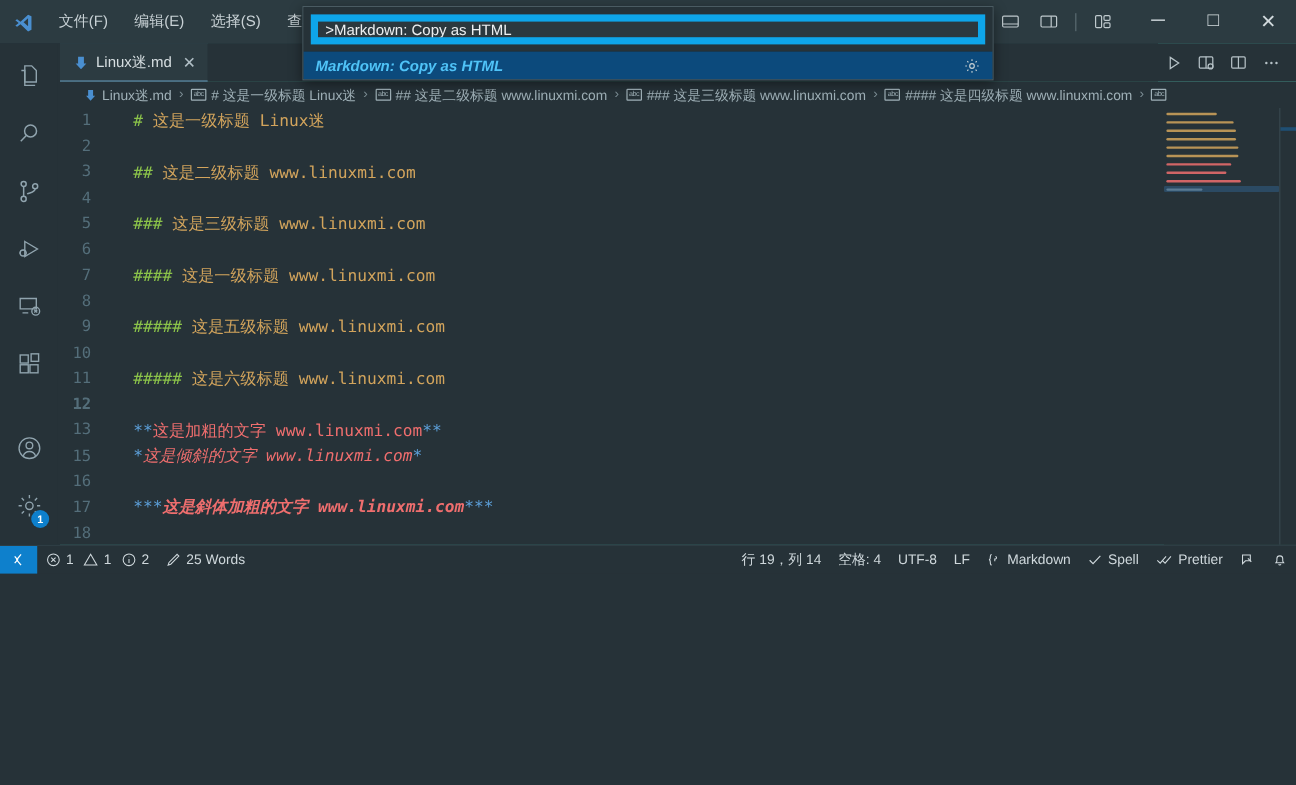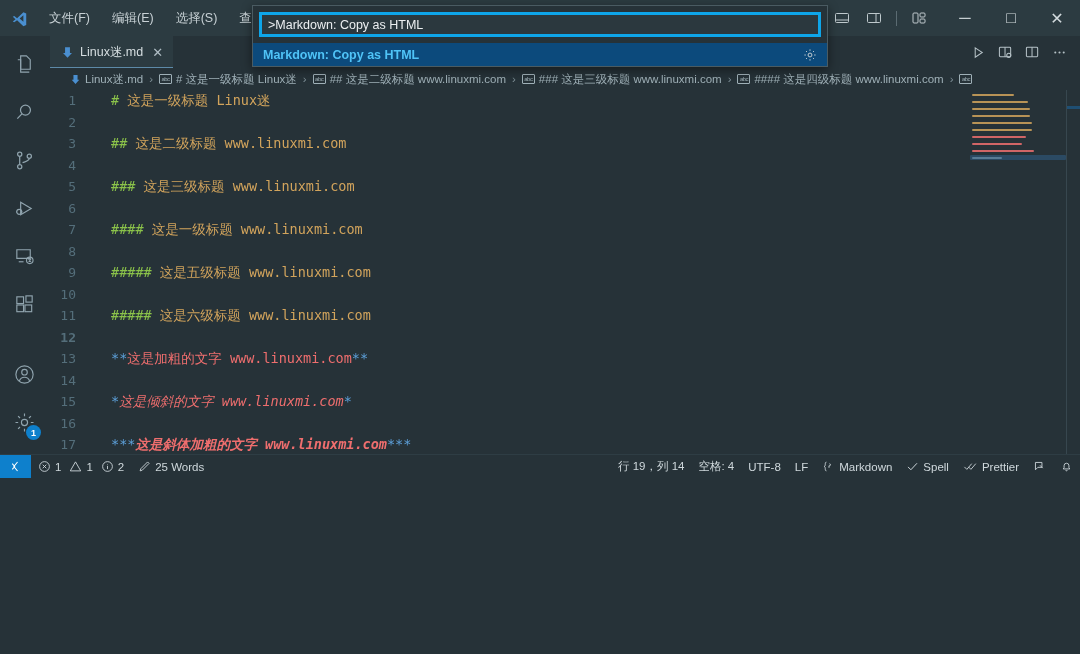--- a/index.html
+++ b/index.html
@@ -38,30 +38,30 @@
   }
 
   
   .quick-input {
     position: absolute; left: 252px; top: 5px; width: 576px;
     background: #1e2a30; border: 1px solid #4a5b62;
     box-shadow: 0 3px 10px rgba(0,0,0,.45); z-index: 50;
   }
   .qi-box { padding: 6px 6px 6px 6px; background: #263238; }
   .qi-input {
-    width: 100%; height: 25px; background: #2b383e; border: 3px solid #0ea5e9;
+    width: 100%; height: 25px; background: #2b383e; border: 6px solid #0ea5e9;
     color: #eceff1; font-size: 12.5px; padding: 0 6px; outline: none;
     font-family: "Liberation Sans", sans-serif;
   }
   .qi-list { background: #263238; }
   .qi-row {
     height: 23px; display: flex; align-items: center; padding: 0 10px;
     background: #0c4a7c; color: #4fc3f7; font-size: 12.5px; font-weight: bold; cursor: default;
   }
-  .qi-row .qi-label { flex: 1; }
+  .qi-row .qi-label { flex: 1; font-style: italic; }
   .qi-gear { color: #c6d0d4; display: flex; align-items: center; }
 
   
   .body { flex: 1; display: flex; min-height: 0; }
 
   
   .activitybar {
     width: 48px; background: #263238; display: flex; flex-direction: column;
     align-items: center; flex: 0 0 48px;
   }
@@ -416,21 +416,20 @@
             <div class="line"><span class="ln" style="position: relative;">4</span><span class="lcontent" style="position: relative;"></span></div>
             <div class="line"><span class="ln" style="position: relative;">5</span><span class="lcontent" style="position: relative;"><span class="hash">###</span><span class="htext"> 这是三级标题 www.linuxmi.com</span></span></div>
             <div class="line"><span class="ln" style="position: relative;">6</span><span class="lcontent" style="position: relative;"></span></div>
             <div class="line"><span class="ln" style="position: relative;">7</span><span class="lcontent" style="position: relative;"><span class="hash">####</span><span class="htext"> 这是一级标题 www.linuxmi.com</span></span></div>
             <div class="line"><span class="ln" style="position: relative;">8</span><span class="lcontent" style="position: relative;"></span></div>
             <div class="line"><span class="ln" style="position: relative;">9</span><span class="lcontent" style="position: relative;"><span class="hash">#####</span><span class="htext"> 这是五级标题 www.linuxmi.com</span></span></div>
             <div class="line"><span class="ln" style="position: relative;">10</span><span class="lcontent" style="position: relative;"></span></div>
             <div class="line"><span class="ln" style="position: relative;">11</span><span class="lcontent" style="position: relative;"><span class="hash">#####</span><span class="htext"> 这是六级标题 www.linuxmi.com</span></span></div>
             <div class="line"><span class="ln" style="position: relative; font-weight: bold;">12</span><span class="lcontent" style="position: relative;"></span></div>
             <div class="line"><span class="ln" style="position: relative;">13</span><span class="lcontent" style="position: relative;"><span class="star">**</span><span class="boldtx">这是加粗的文字 www.linuxmi.com</span><span class="star">**</span></span></div>
-            <div class="line"><span class="ln" style="position: relative;">14</span><span class="lcontent" style="position: relative;"></span></div>
             <div class="line"><span class="ln" style="position: relative;">15</span><span class="lcontent" style="position: relative;"><span class="star">*</span><span class="italtx">这是倾斜的文字 www.linuxmi.com</span><span class="star">*</span></span></div>
             <div class="line"><span class="ln" style="position: relative;">16</span><span class="lcontent" style="position: relative;"></span></div>
             <div class="line"><span class="ln" style="position: relative;">17</span><span class="lcontent" style="position: relative;"><span class="star">***</span><span class="bolditaltx">这是斜体加粗的文字 www.linuxmi.com</span><span class="star">***</span></span></div>
             <div class="line"><span class="ln" style="position: relative;">18</span><span class="lcontent" style="position: relative;"></span></div>
             <div class="line"><div class="cur-line-bg" style="top: 0px;"></div><span class="ln current" style="position: relative;">19</span><span class="lcontent" style="position: relative;"><span class="tilde">~~</span><span class="striketx">这是加删除线的文字</span><span class="tilde">~~</span></span></div>
           </div>
         <div class="minimap">
             <div class="mm-line" style="top: 4px; left: 2px; width: 42px; background: rgb(210, 164, 92); opacity: 0.85;"></div>
             <div class="mm-line" style="top: 11px; left: 2px; width: 56px; background: rgb(210, 164, 92); opacity: 0.85;"></div>
             <div class="mm-line" style="top: 18px; left: 2px; width: 58px; background: rgb(210, 164, 92); opacity: 0.85;"></div>

